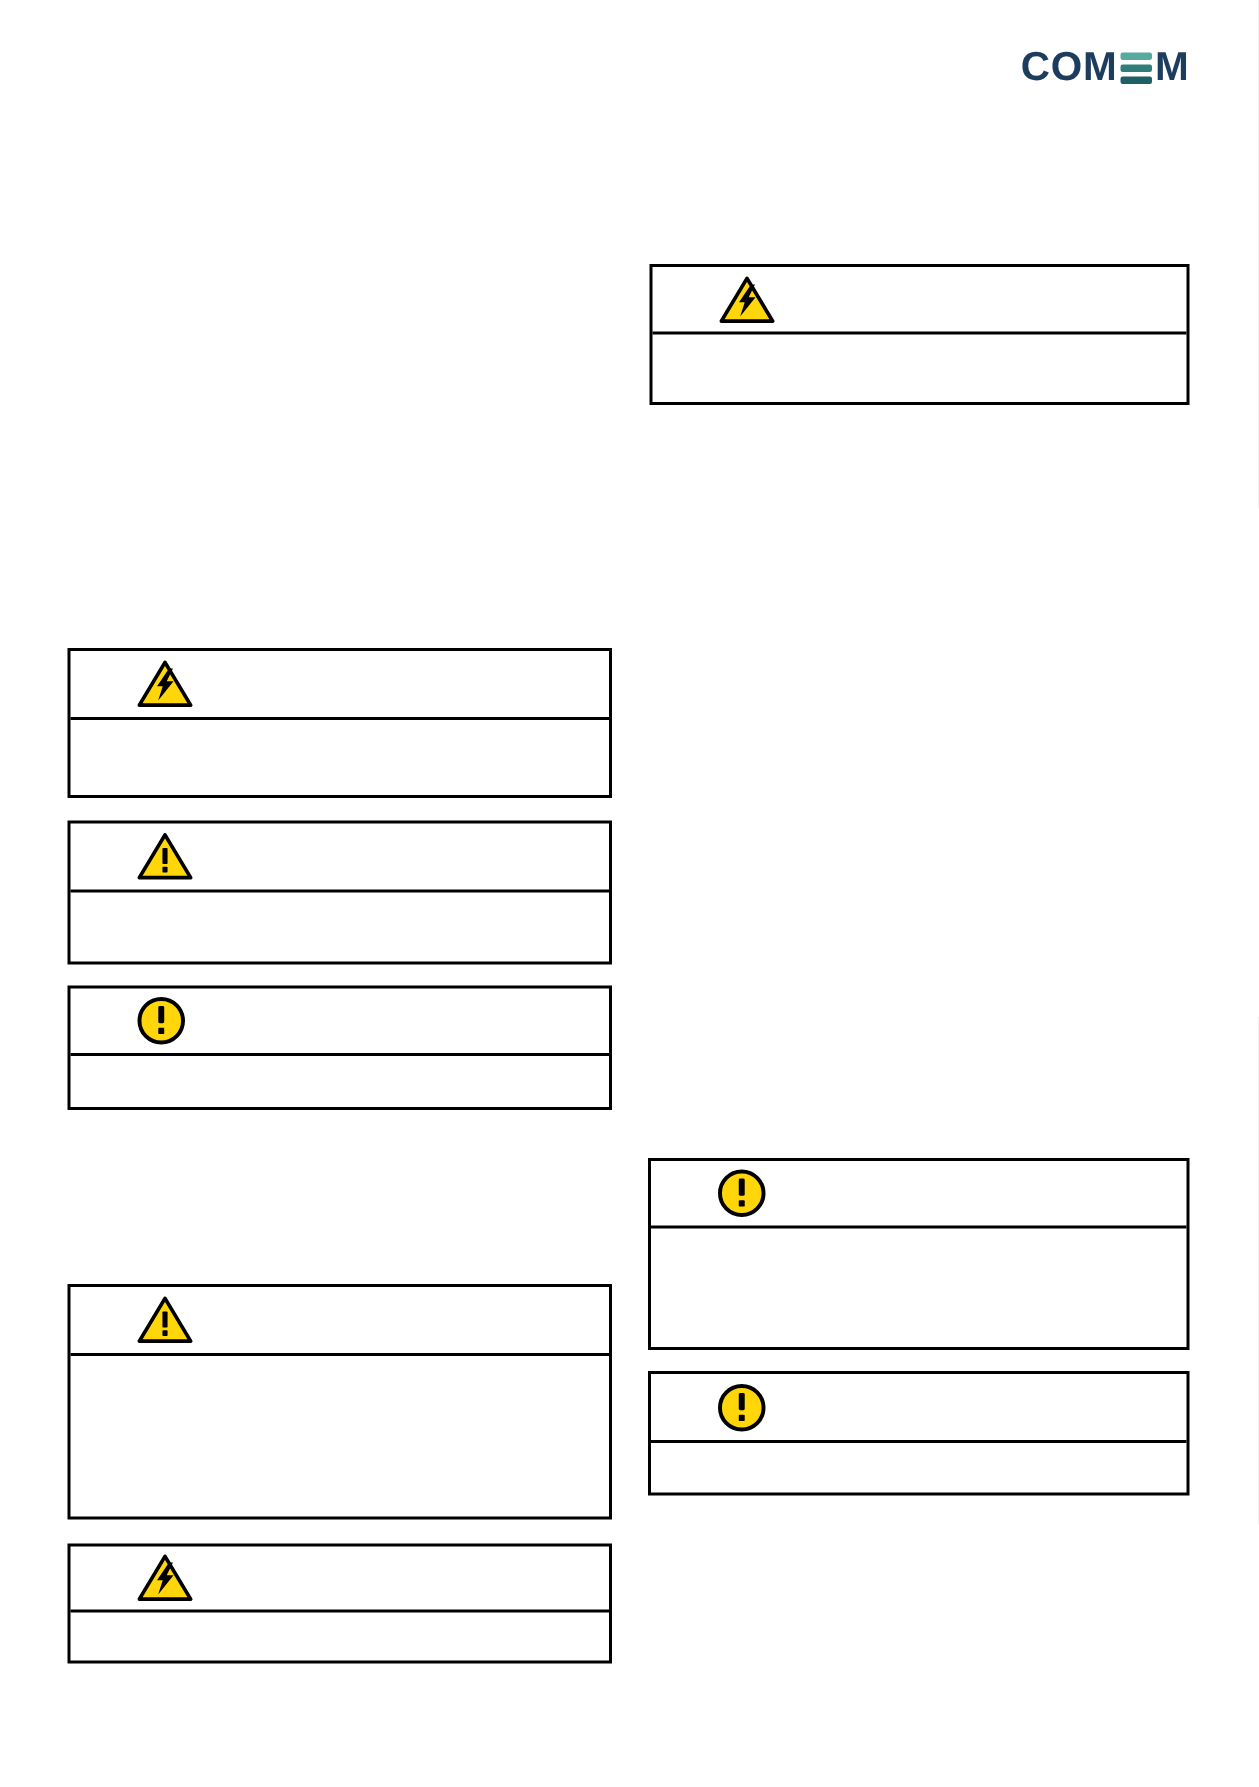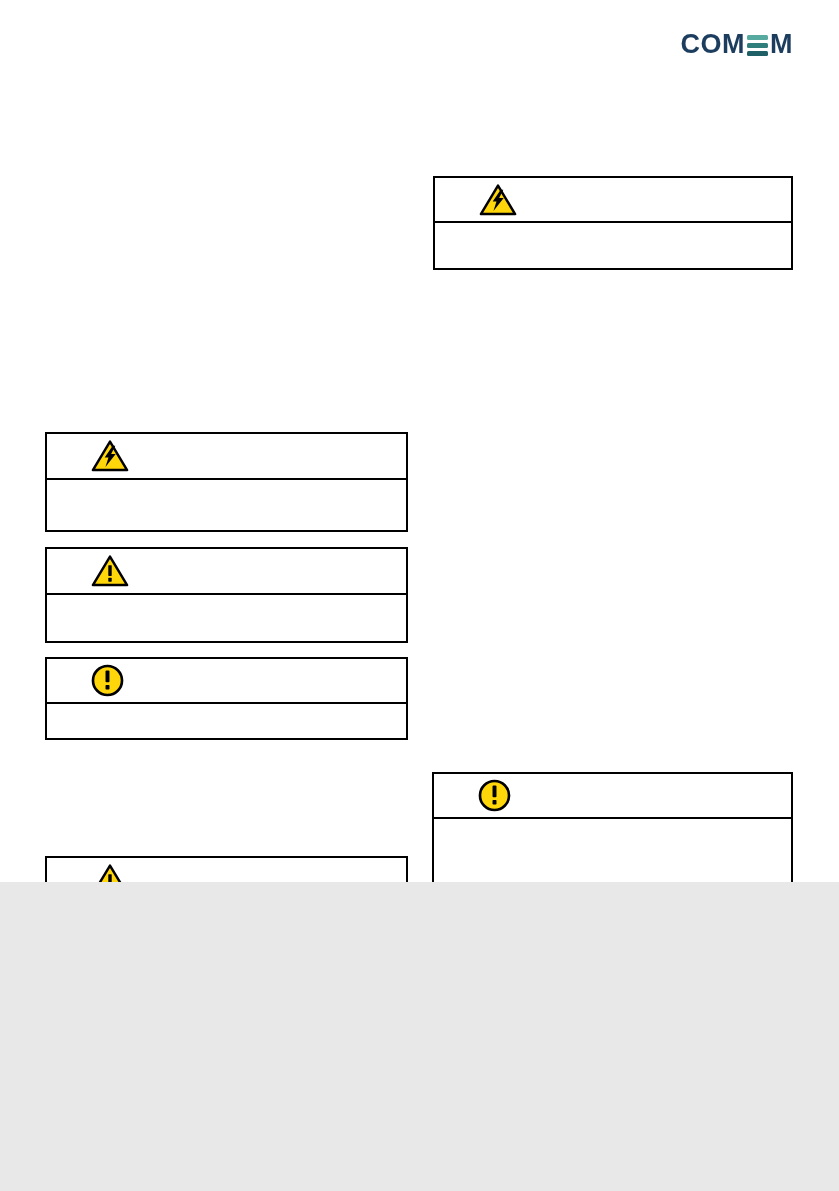--- a/index.html
+++ b/index.html
@@ -4,21 +4,21 @@
 <style>
   :root{
     --warning-yellow:#ffd60a;
     --outline-black:#000000;
     --brand-navy:#1c3d5e;
   }
   *{margin:0;padding:0;box-sizing:border-box}
   html,body{background:#e8e8e8;font-family:"Liberation Sans",sans-serif;}
   .page{
     position:relative;
-    width:839px;height:882px;
+    width:839px;height:1191px;
     background:#ffffff;
     margin:0 auto;
     overflow:hidden;
   }
   
   .logo{
     position:absolute;top:31px;right:46px;
     display:flex;align-items:center;
     color:var(--brand-navy);
     font-weight:700;font-size:27px;letter-spacing:.5px;

